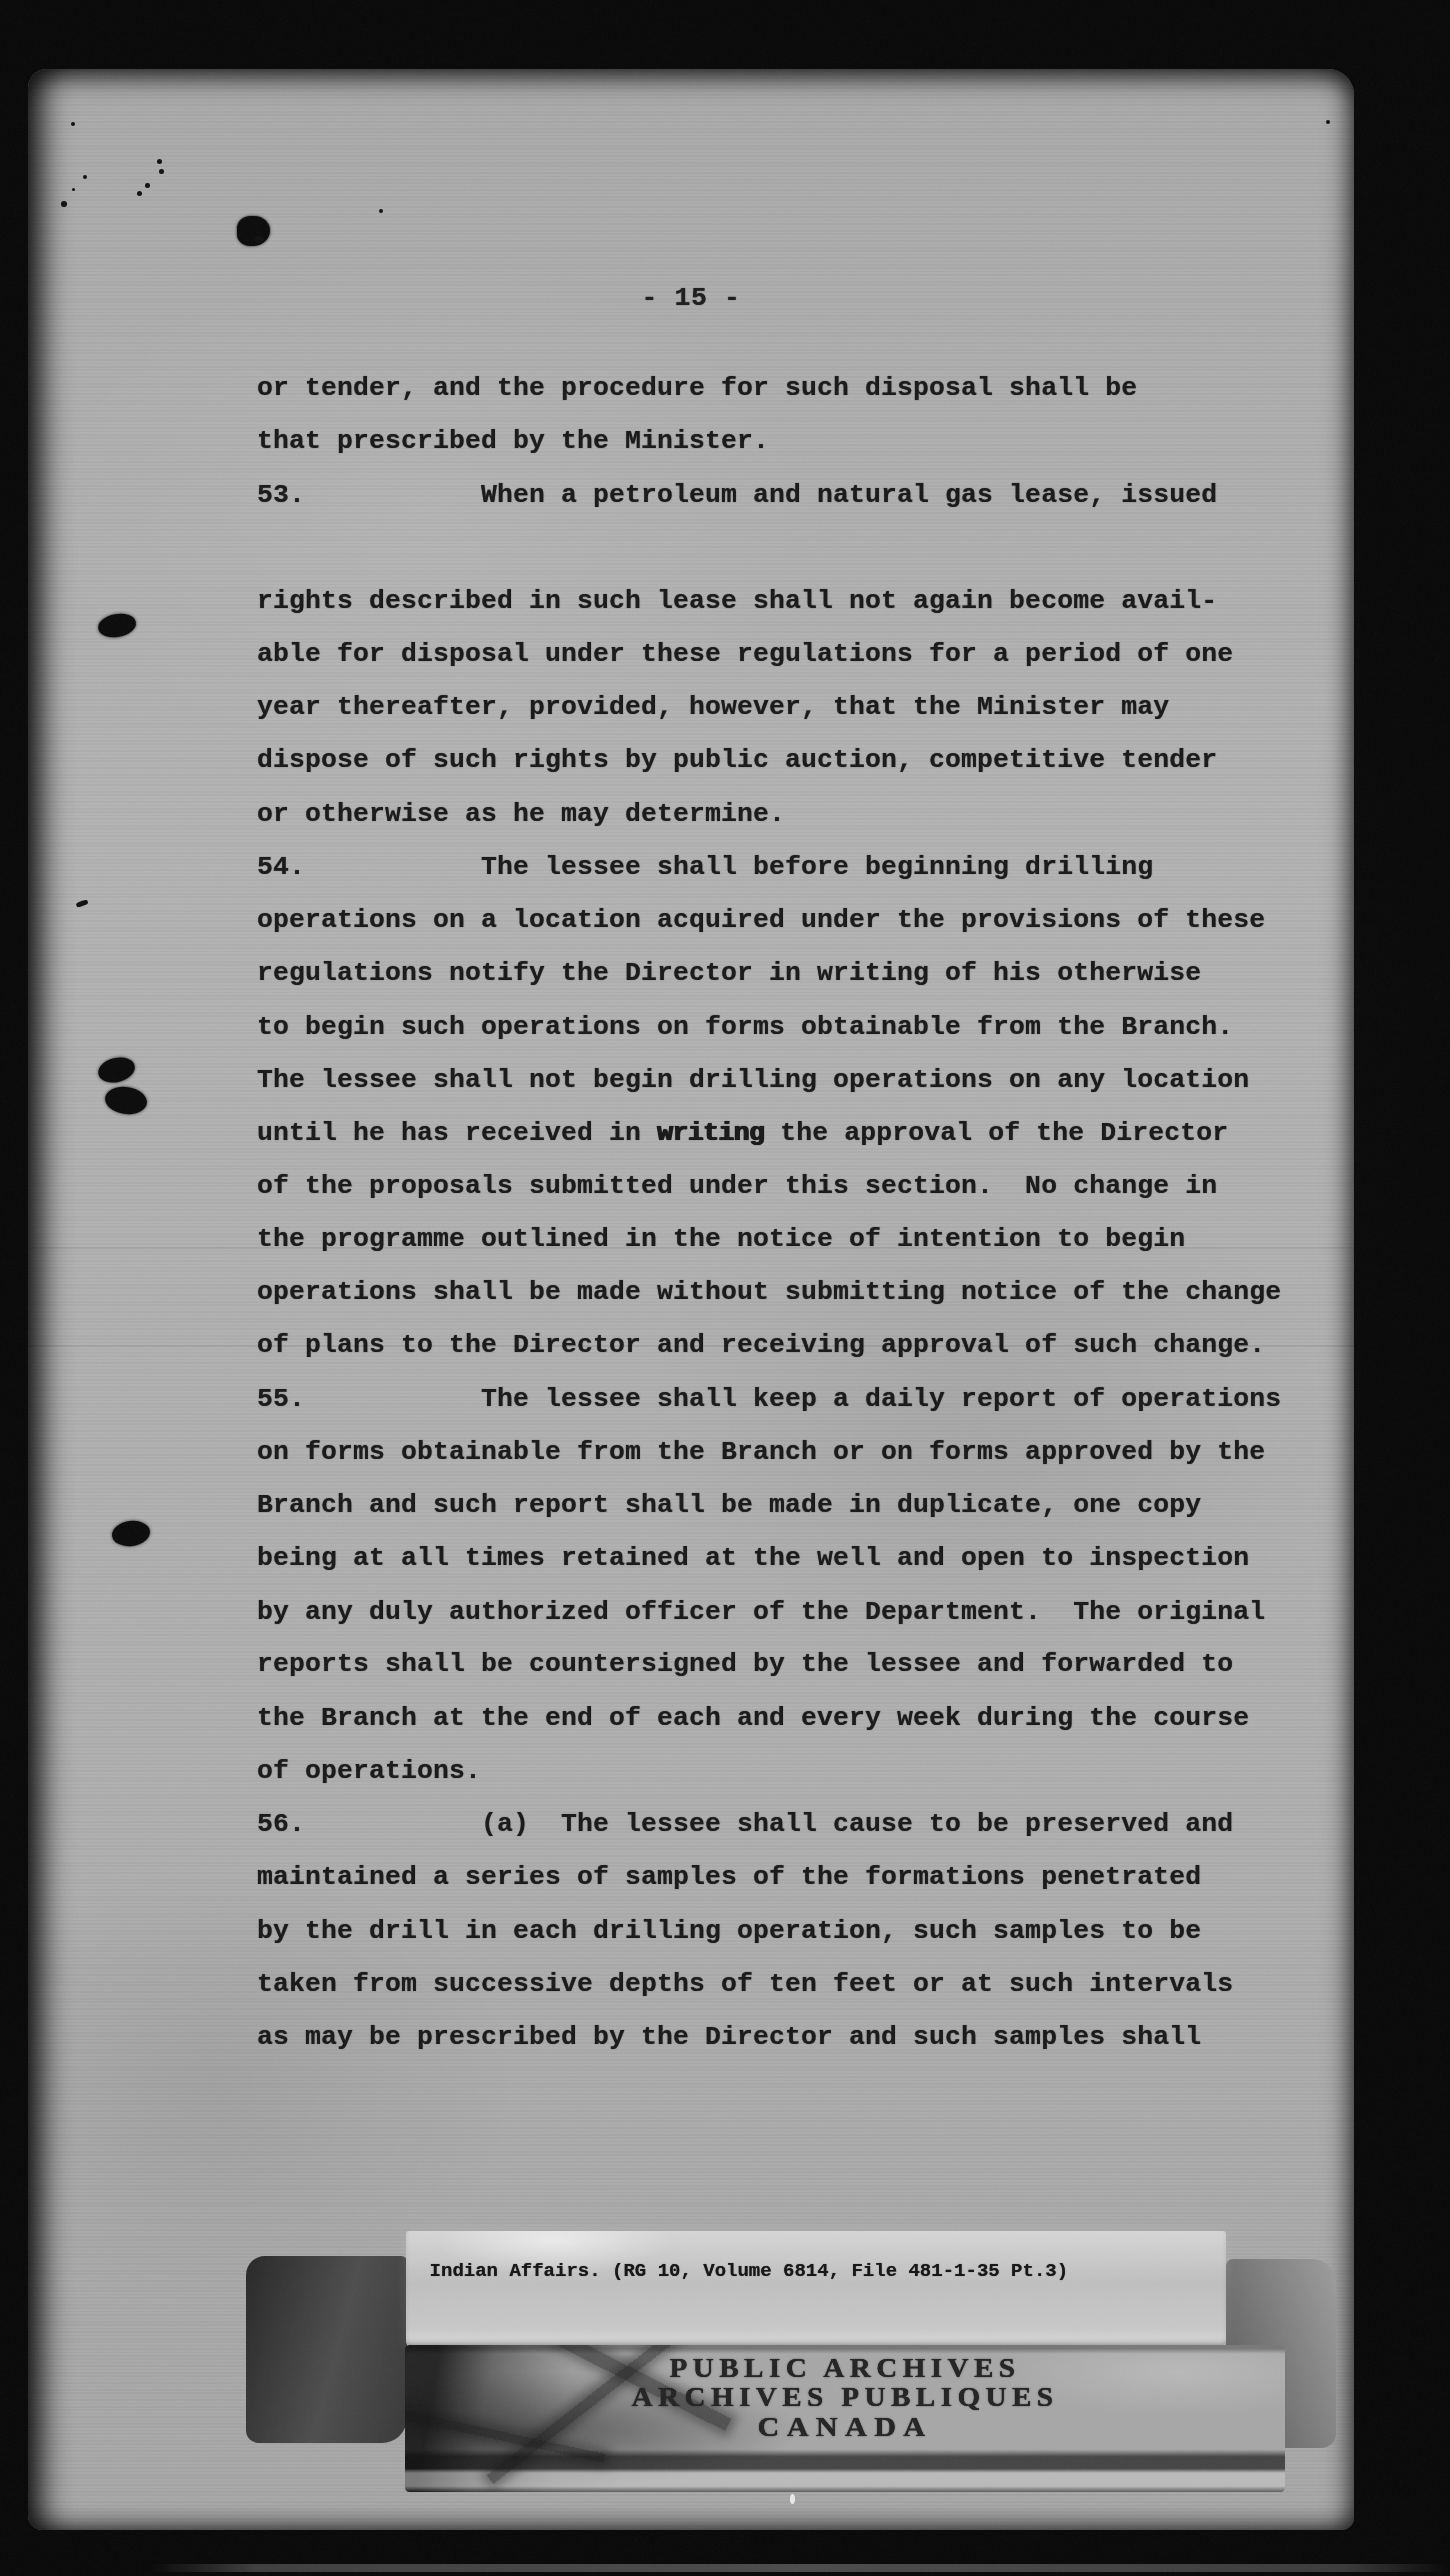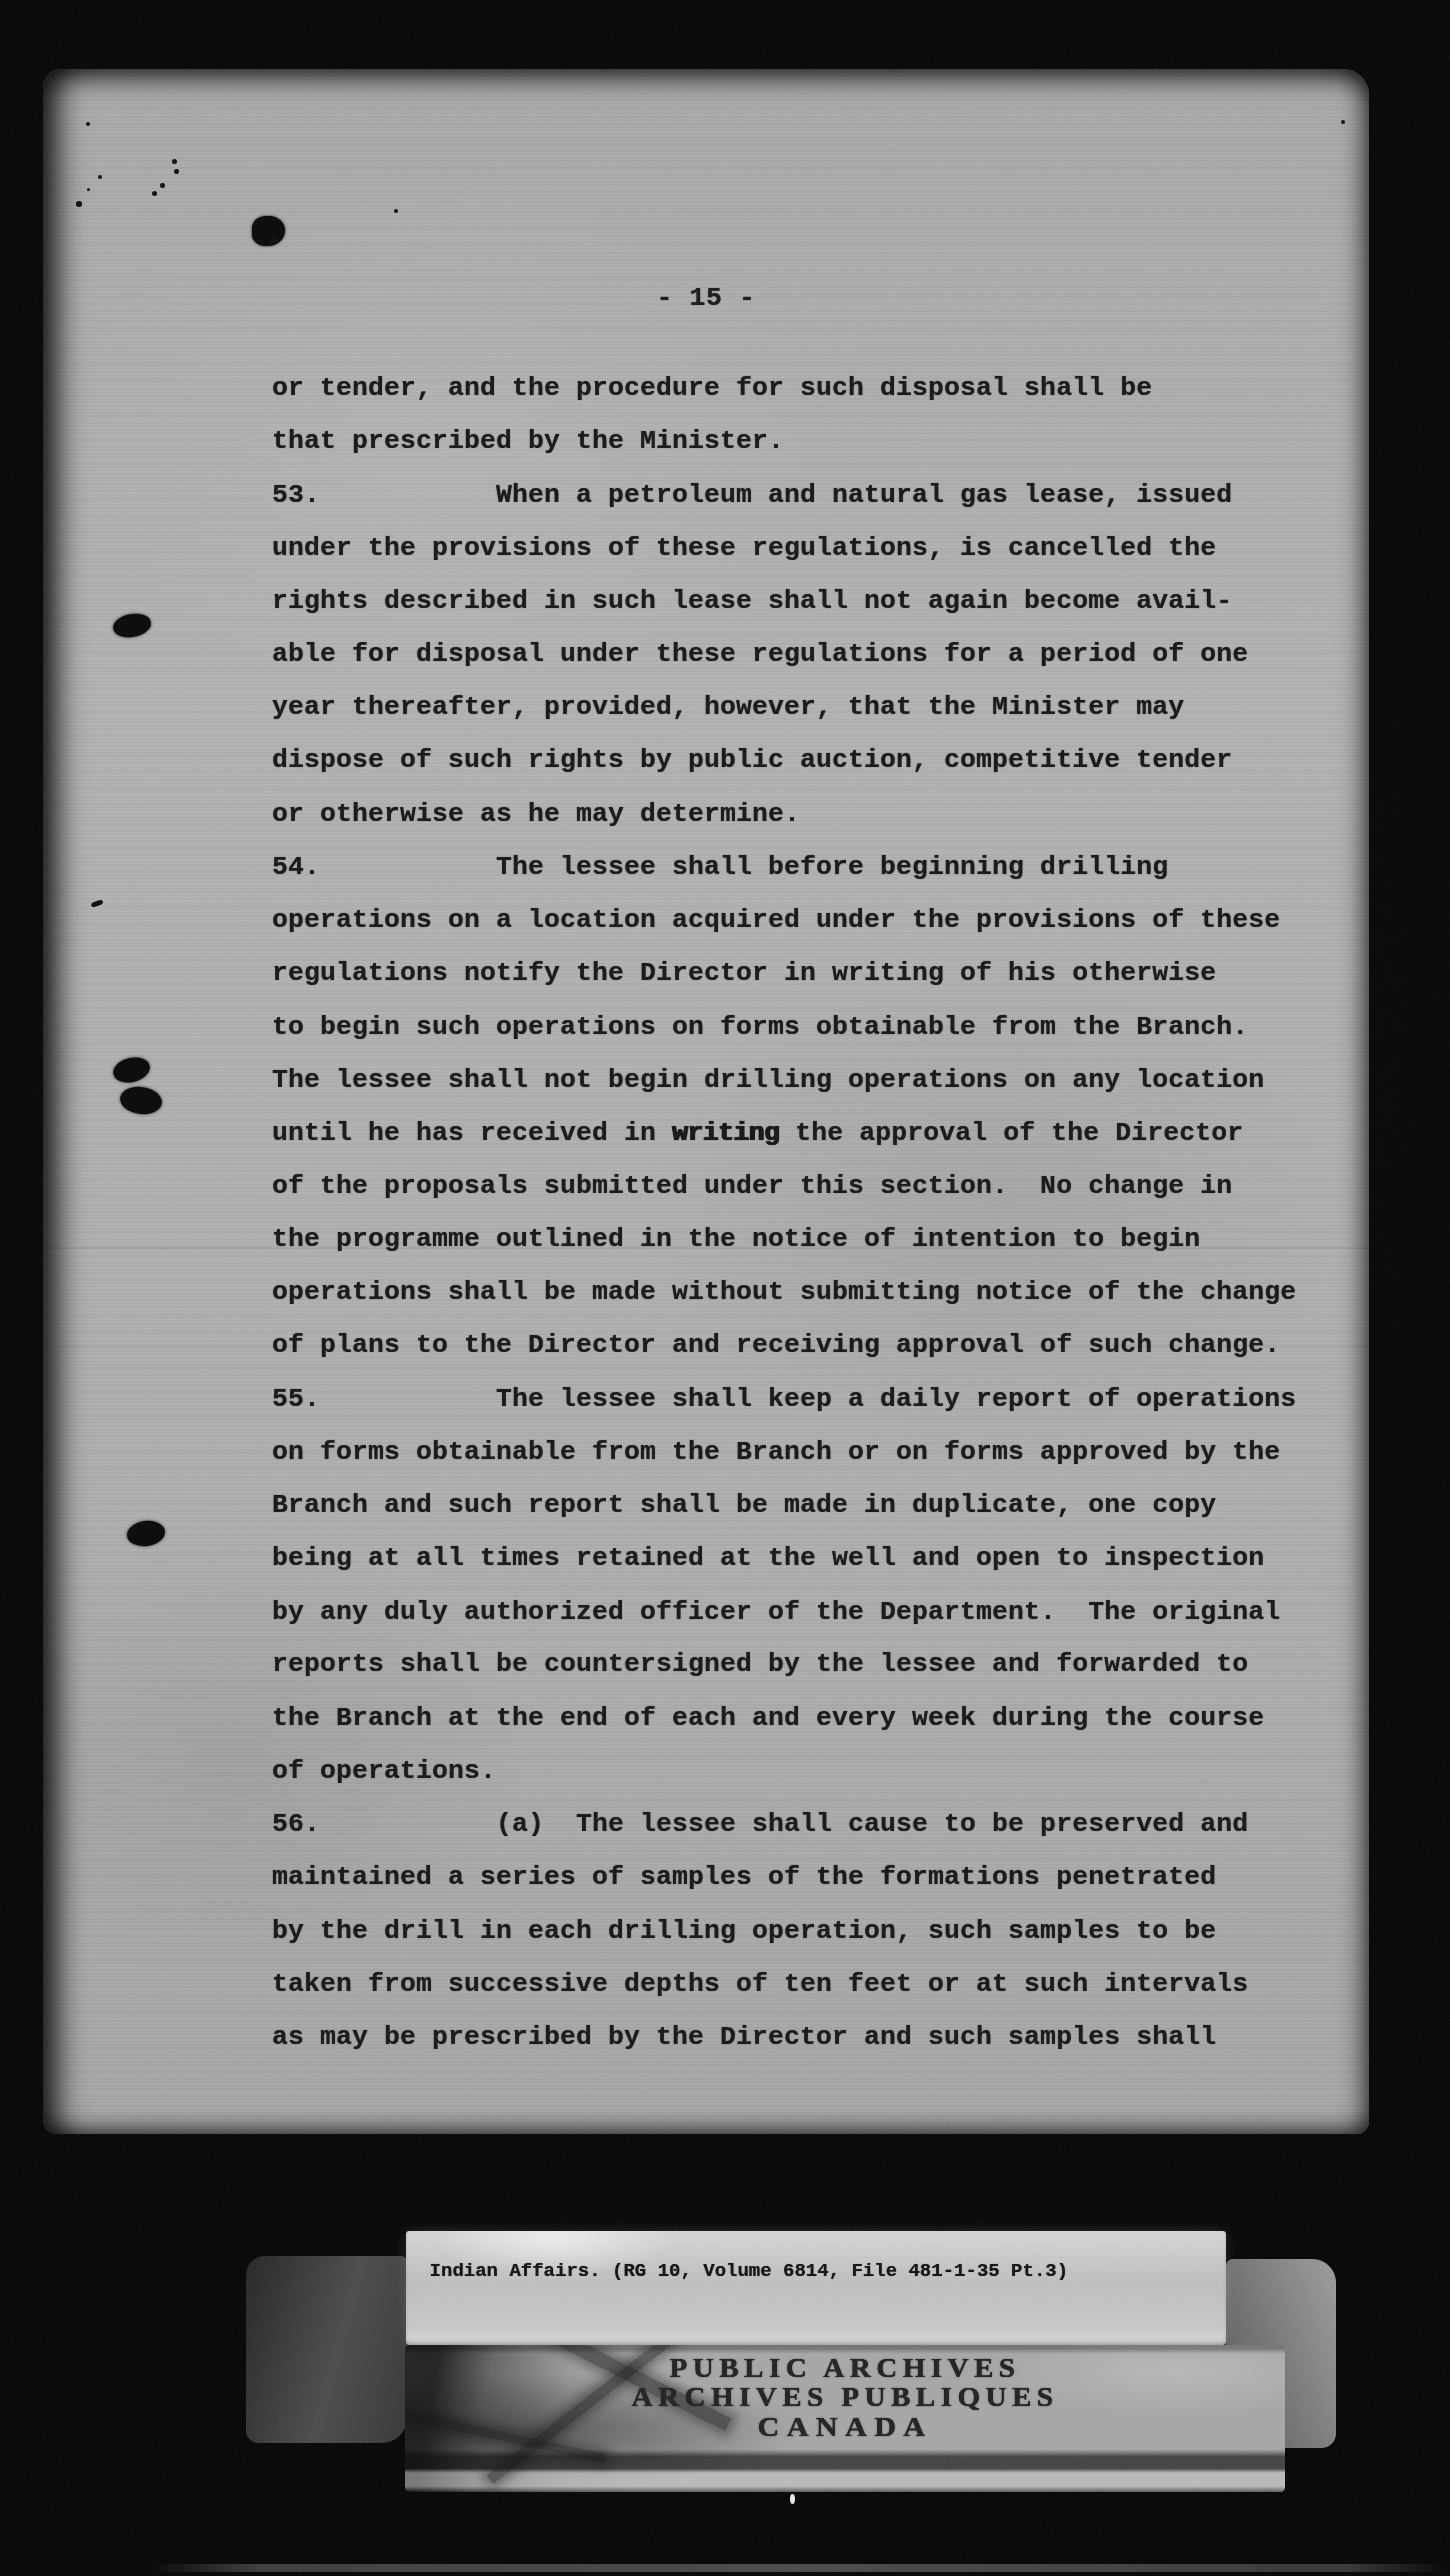--- a/index.html
+++ b/index.html
@@ -5,21 +5,21 @@
   html,body{margin:0;padding:0;background:#000;}
   .screen{
     position:relative;width:1450px;height:2576px;overflow:hidden;
     background:
       radial-gradient(1013px 1351px at 50% 40%, rgba(40,40,40,.18), transparent 75%),
       #070707;
     font-family:"Liberation Mono", monospace;
   }
   
   .paper{
-    position:absolute;left:43px;top:69px;width:1326px;height:2065px;
+    position:absolute;left:28px;top:69px;width:1326px;height:2461px;
     border-radius:19px 26px 12.4px 14.6px;
     background:
       radial-gradient(676px 450px at 30% 18%, rgba(255,255,255,.06), transparent 60%),
       radial-gradient(507px 394px at 72% 55%, rgba(0,0,0,.05), transparent 70%),
       radial-gradient(428px 315px at 14% 82%, rgba(0,0,0,.06), transparent 72%),
       repeating-linear-gradient(0deg, rgba(0,0,0,.022) 0 1.7px, rgba(255,255,255,.02) 1.7px 3.4px),
       linear-gradient(180deg,#a9a9a9,#b2b2b2 30%,#aeaeae 70%,#a6a6a6);
     box-shadow:
       inset 26px 0 29px -11.3px rgba(0,0,0,.85),
       inset -19px 0 25px -12.4px rgba(0,0,0,.6),
@@ -109,21 +109,20 @@
 <body>
 
 <div class="screen">
 
   <div class="paper">
     <div class="page-number">- 15 -</div>
 
     <div class="tl" style="top:346px">that prescribed by the Minister.</div>
     <div class="tl" style="top:293px">or tender, and the procedure for such disposal shall be</div>
     <div class="tl" style="top:400px">53.           When a petroleum and natural gas lease, issued</div>
-    <div class="tl" style="top:453px">under the provisions of these regulations, is cancelled the</div>
     <div class="tl" style="top:506px">rights described in such lease shall not again become avail-</div>
     <div class="tl" style="top:559px">able for disposal under these regulations for a period of one</div>
     <div class="tl" style="top:612px">year thereafter, provided, however, that the Minister may</div>
     <div class="tl" style="top:665px">dispose of such rights by public auction, competitive tender</div>
     <div class="tl" style="top:719px">or otherwise as he may determine.</div>
     <div class="tl" style="top:772px">54.           The lessee shall before beginning drilling</div>
     <div class="tl" style="top:825px">operations on a location acquired under the provisions of these</div>
     <div class="tl" style="top:878px">regulations notify the Director in writing of his otherwise</div>
     <div class="tl" style="top:932px">to begin such operations on forms obtainable from the Branch.</div>
     <div class="tl" style="top:985px">The lessee shall not begin drilling operations on any location</div>

